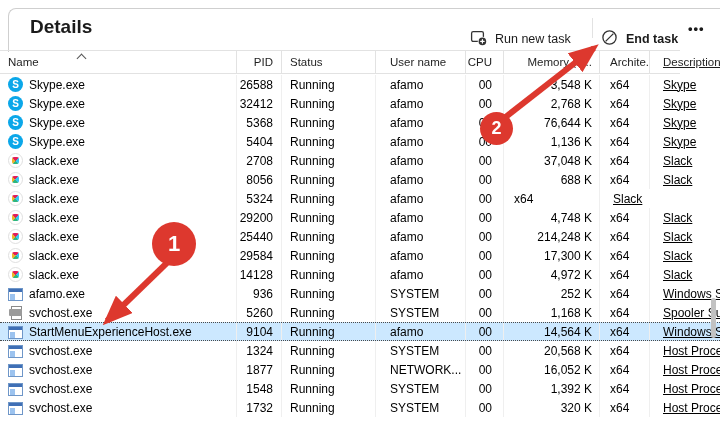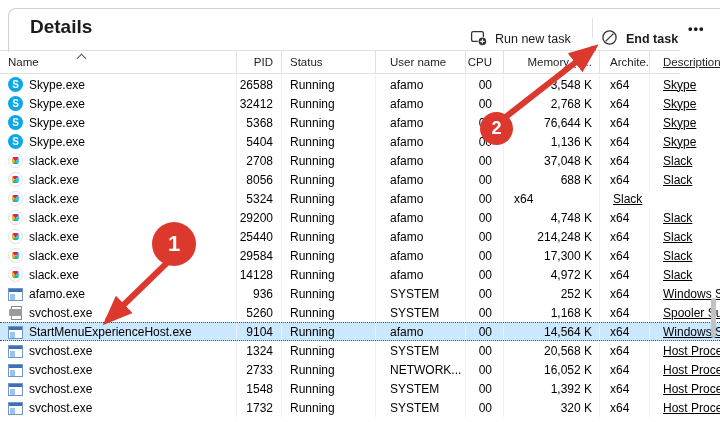--- a/index.html
+++ b/index.html
@@ -345,21 +345,21 @@
         <div class="cell c-cpu">00</div>
         <div class="cell c-mem">20,568 K</div>
         <div class="cell c-arch">x64</div>
         <div class="cell c-desc">Host Proce</div>
       </div>
       <div class="row grid-template">
         <div class="cell c-name">
           <span class="picon icon-winapp"></span>
           <span>svchost.exe</span>
         </div>
-        <div class="cell c-pid">2733</div>
+        <div class="cell c-pid">1877</div>
         <div class="cell c-status">Running</div>
         <div class="cell c-user">NETWORK...</div>
         <div class="cell c-cpu">00</div>
         <div class="cell c-mem">16,052 K</div>
         <div class="cell c-arch">x64</div>
         <div class="cell c-desc">Host Proce</div>
       </div>
       <div class="row grid-template">
         <div class="cell c-name">
           <span class="picon icon-winapp"></span>

